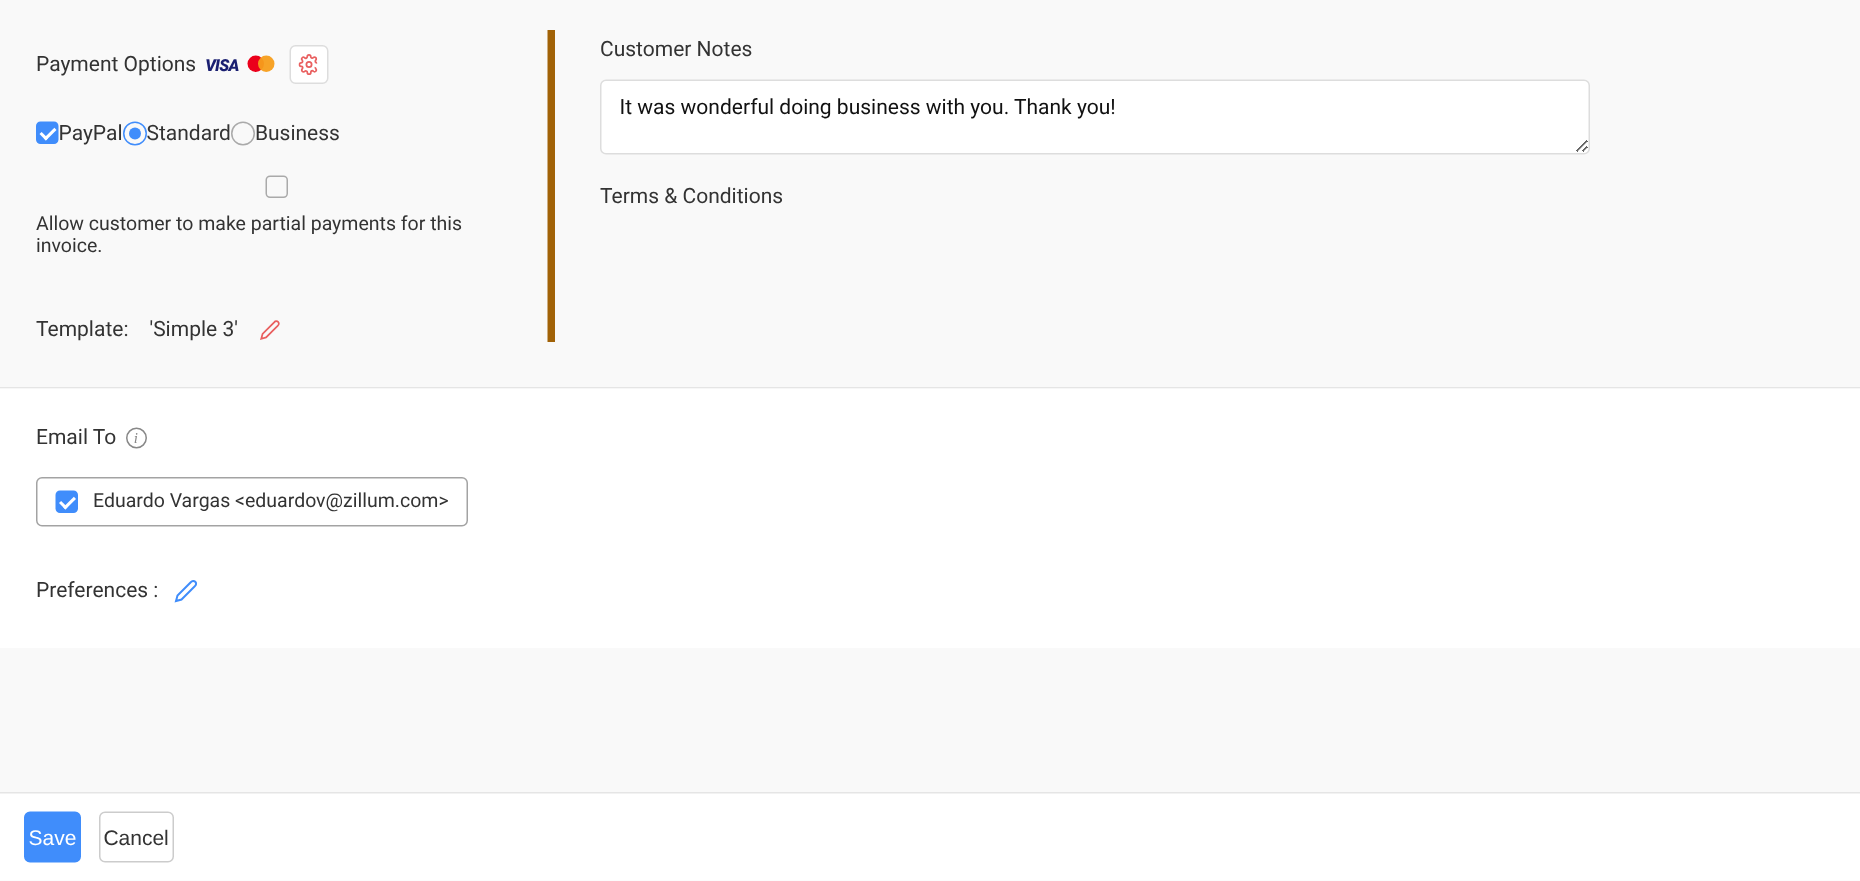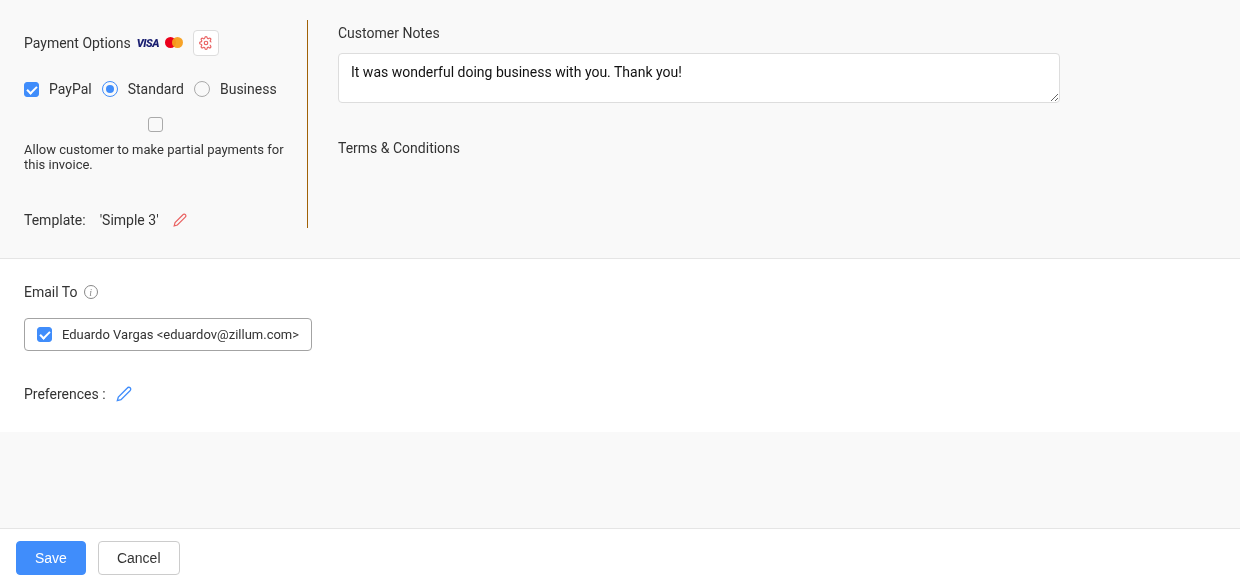--- a/index.html
+++ b/index.html
@@ -12,23 +12,23 @@
       height: 587px;
       overflow: hidden;
     }
     .top-section {
       display: flex;
       padding: 20px 0 30px 0;
       border-bottom: 1px solid #e5e5e5;
       background: #f9f9f9;
     }
     .left-col {
-      width: 308px;
+      width: 370px;
       padding: 10px 20px 0 24px;
-      border-right: 1px solid #a16207;
+      border-right: 5px solid #a16207;
       position: relative;
     }
     .right-col {
       flex: 1;
       padding: 5px 180px 0 30px;
     }
     .payment-header {
       display: flex;
       align-items: center;
       gap: 6px;
@@ -65,22 +65,20 @@
       background: #fff;
       display: flex;
       align-items: center;
       justify-content: center;
       cursor: pointer;
       margin-left: 4px;
     }
     .gear-btn svg { stroke: #e96060; }
     .opt-row {
       display: flex;
-      align-items: center;
-      gap: 10px;
       margin-bottom: 16px;
       font-size: 14px;
     }
     .chk {
       appearance: none;
       width: 15px;
       height: 15px;
       border: 1px solid #aaa;
       border-radius: 3px;
       cursor: pointer;
@@ -149,21 +147,21 @@
       width: 100%;
       border: 1px solid #ddd;
       border-radius: 4px;
       padding: 10px 12px;
       font-family: inherit;
       font-size: 14px;
       color: #111;
       background: #fff;
       resize: both;
     }
-    .ta-notes { height: 50px; margin-bottom: 34px; }
+    .ta-notes { height: 50px; margin-bottom: 16px; }
     .ta-terms-wrap { position: relative; }
     .ta-terms { height: 72px; }
     .grammarly {
       position: absolute;
       right: 10px;
       bottom: 10px;
       width: 20px; height: 20px;
       border-radius: 50%;
       background: #15c39a;
       color: #fff;
@@ -219,21 +217,21 @@
       bottom: 0;
       left: 0;
       right: 0;
       border-top: 1px solid #e5e5e5;
       background: #fff;
       padding: 12px 16px;
       display: flex;
       gap: 12px;
     }
     .btn {
-      padding: 8px 18px;
+      padding: 8px 2px;
       border-radius: 4px;
       font-size: 14px;
       cursor: pointer;
       border: 1px solid transparent;
     }
     .btn-primary { background: #408dfb; color: #fff; border-color: #408dfb; }
     .btn-secondary { background: #fff; color: #333; border-color: #ccc; text-align: right; }
     .icon-btn { cursor: pointer; display: inline-flex; }
   </style>
 </head>

